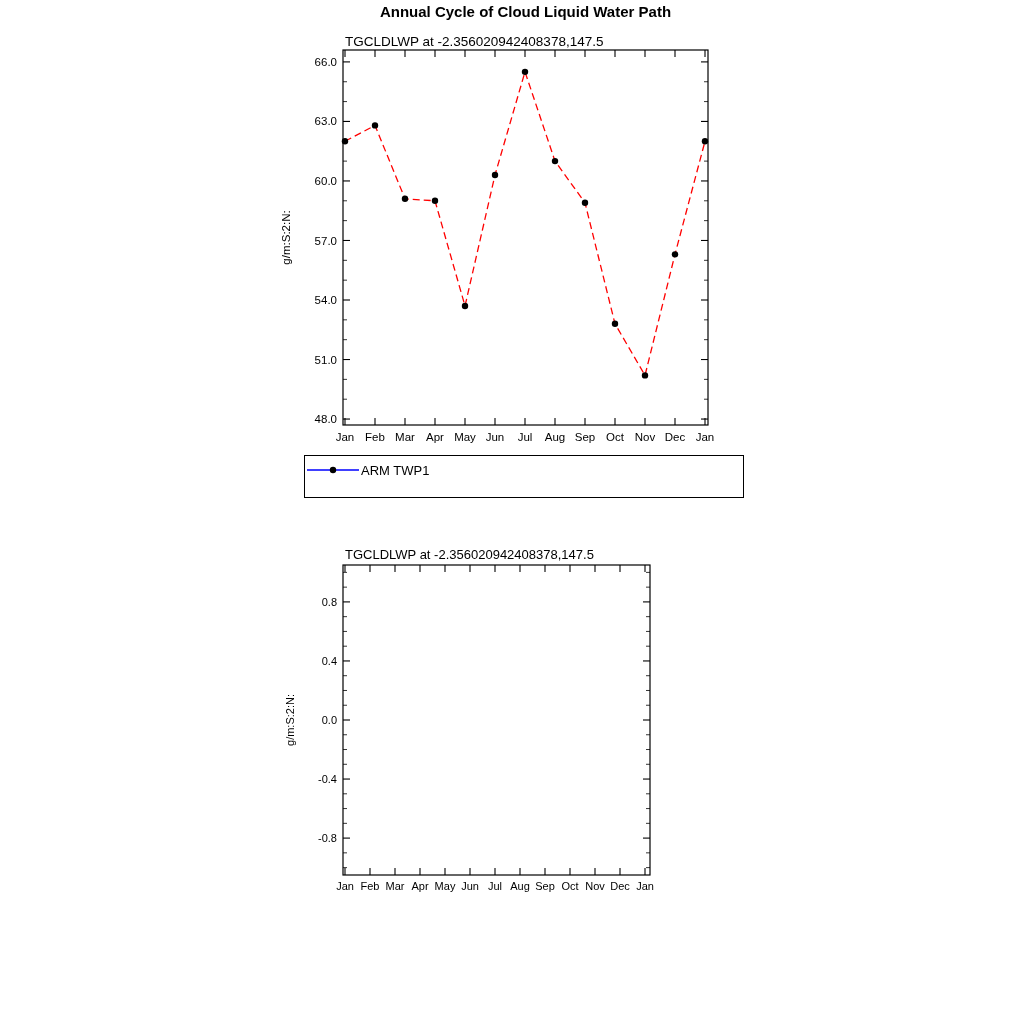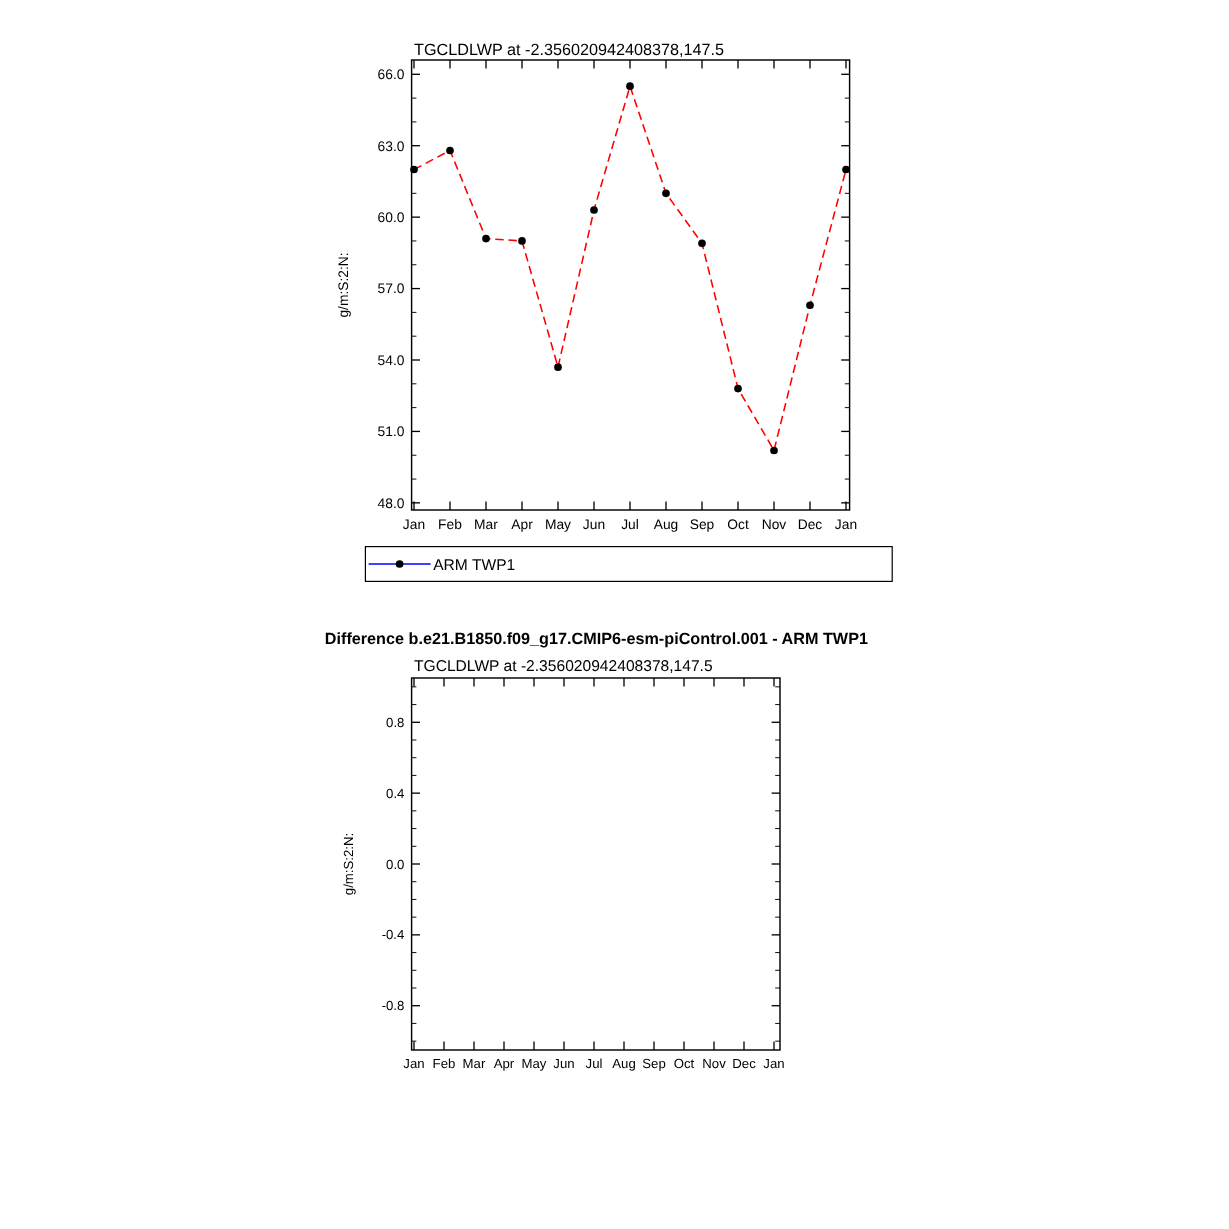--- a/index.html
+++ b/index.html
@@ -55,21 +55,21 @@
   }
   #chart1-svg { left: 270px; top: 45px; }
   #chart2-svg { left: 270px; top: 560px; }
   .legend-box {
     position: absolute;
     left: 304px;
     top: 455px;
     width: 440px;
     border: 1px solid #000000;
     background: #ffffff;
-    padding: 2px 0 2px 2px;
+    padding: 2px 0 15px 2px;
     box-sizing: border-box;
   }
   .legend-row {
     display: flex;
     align-items: center;
     height: 24px;
     white-space: nowrap;
   }
   .legend-sample {
     flex: 0 0 auto;
@@ -81,20 +81,21 @@
   svg text {
     font-family: "Liberation Sans", "DejaVu Sans", sans-serif;
     fill: #000000;
   }
 </style>
 </head>
 <body>
 
 <div class="page">
 
+  <div class="chart-title-1">Annual Cycle of Cloud Liquid Water Path</div>
 
   <div class="chart-subtitle-1">TGCLDLWP at -2.356020942408378,147.5</div>
 
   <svg id="chart1-svg" class="svg-chart" width="490" height="420">
       <rect x="73" y="5" width="365" height="375" fill="none" stroke="#000" stroke-width="1.2"></rect>
       <line x1="73" y1="354.2063492063493" x2="77" y2="354.2063492063493" stroke="#000" stroke-width="0.8"></line>
       <line x1="438" y1="354.2063492063493" x2="434" y2="354.2063492063493" stroke="#000" stroke-width="0.8"></line>
       <line x1="73" y1="334.3650793650794" x2="77" y2="334.3650793650794" stroke="#000" stroke-width="0.8"></line>
       <line x1="438" y1="334.3650793650794" x2="434" y2="334.3650793650794" stroke="#000" stroke-width="0.8"></line>
       <line x1="73" y1="294.6825396825397" x2="77" y2="294.6825396825397" stroke="#000" stroke-width="0.8"></line>
@@ -197,21 +198,20 @@
   <div class="legend-box">
     <div class="legend-row">
       <svg class="legend-sample" width="52" height="12">
         <line x1="0" y1="6" x2="52" y2="6" stroke-width="1.3" stroke="#0000ff"></line>
         <circle cx="26" cy="6" r="3.2" fill="#000000"></circle>
       </svg>
       <span class="legend-label">ARM TWP1</span>
     </div>
   </div>
 
-  <div class="chart-title-2">Difference b.e21.B1850.f09_g17.CMIP6-esm-piControl.001 - ARM TWP1</div>
 
   <div class="chart-subtitle-2">TGCLDLWP at -2.356020942408378,147.5</div>
 
   <svg id="chart2-svg" class="svg-chart" width="430" height="345">
       <rect x="73" y="5" width="307" height="310" fill="none" stroke="#000" stroke-width="1.2"></rect>
       <line x1="73" y1="307.6190476190476" x2="77" y2="307.6190476190476" stroke="#000" stroke-width="0.8"></line>
       <line x1="380" y1="307.6190476190476" x2="376" y2="307.6190476190476" stroke="#000" stroke-width="0.8"></line>
       <line x1="73" y1="292.85714285714283" x2="77" y2="292.85714285714283" stroke="#000" stroke-width="0.8"></line>
       <line x1="380" y1="292.85714285714283" x2="376" y2="292.85714285714283" stroke="#000" stroke-width="0.8"></line>
       <line x1="73" y1="263.3333333333333" x2="77" y2="263.3333333333333" stroke="#000" stroke-width="0.8"></line>

